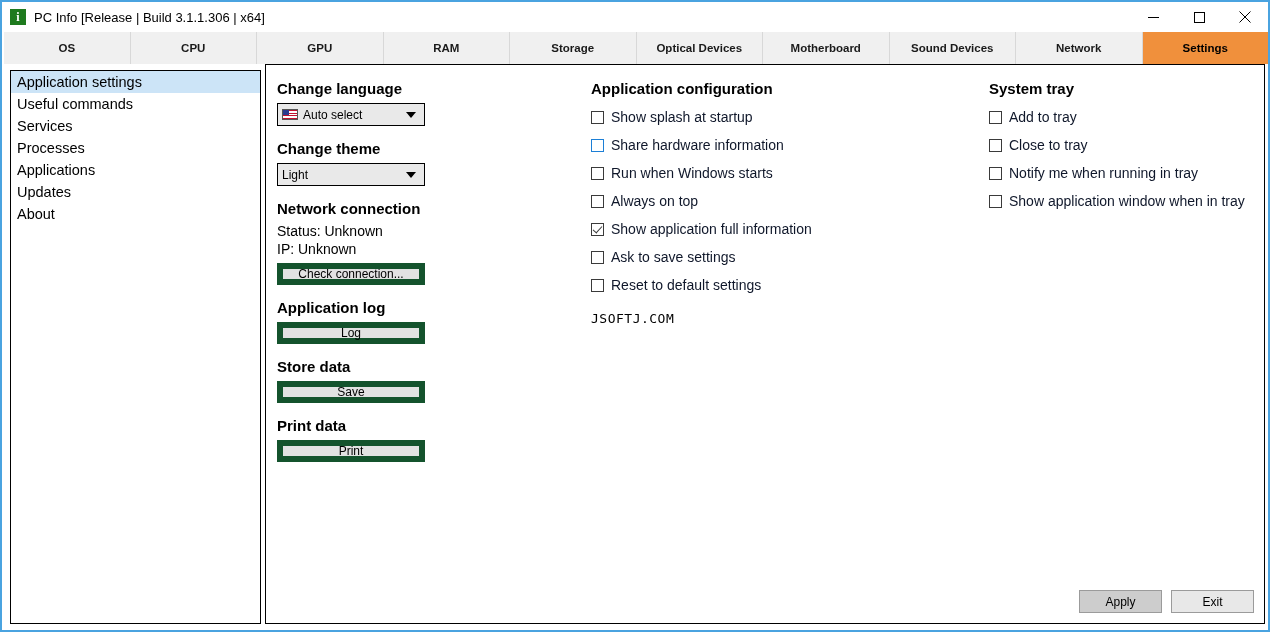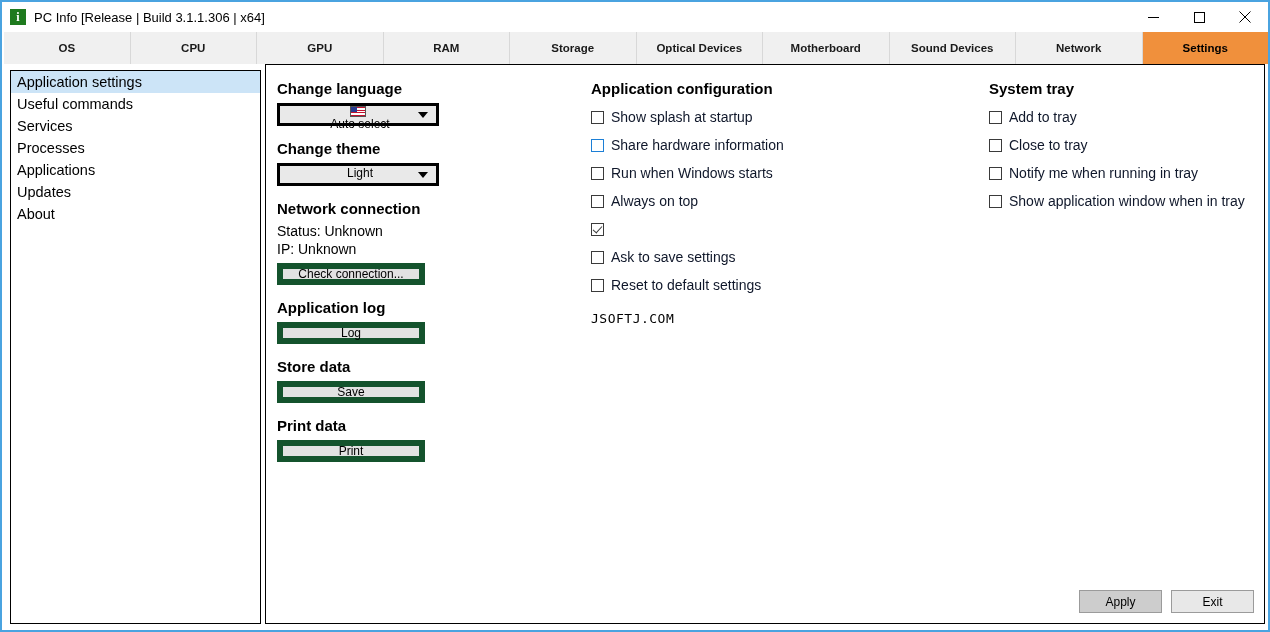--- a/index.html
+++ b/index.html
@@ -144,32 +144,31 @@
   .section-head {
     font-size: 15px;
     font-weight: bold;
     color: #000000;
     margin: 0 0 6px 0;
     white-space: nowrap;
   }
   .section-head.spaced { margin-top: 14px; }
 
   .combo {
-    width: 162px;
+    width: 148px;
     height: 23px;
     background: #e9e9e9;
-    border: 3px solid #000000;
+    border: 1px solid #000000;
     box-sizing: border-box;
     display: flex;
     align-items: center;
     font-size: 12px;
     color: #000000;
     padding-left: 4px;
     position: relative;
-    flex-direction: column;
   }
   .combo .arrow {
     position: absolute;
     right: 8px;
     top: 50%;
     transform: translateY(-50%);
     width: 0; height: 0;
     border-left: 5px solid transparent;
     border-right: 5px solid transparent;
     border-top: 6px solid #000000;
@@ -389,20 +388,21 @@
       <div class="cb-row">
         <span class="cb-box"></span>
         <span class="cb-label">Run when Windows starts</span>
       </div>
       <div class="cb-row">
         <span class="cb-box"></span>
         <span class="cb-label">Always on top</span>
       </div>
       <div class="cb-row">
         <span class="cb-box checked"></span>
+        <span class="cb-label">Show application full information</span>
       </div>
       <div class="cb-row">
         <span class="cb-box"></span>
         <span class="cb-label">Ask to save settings</span>
       </div>
       <div class="cb-row">
         <span class="cb-box"></span>
         <span class="cb-label">Reset to default settings</span>
       </div>
 

